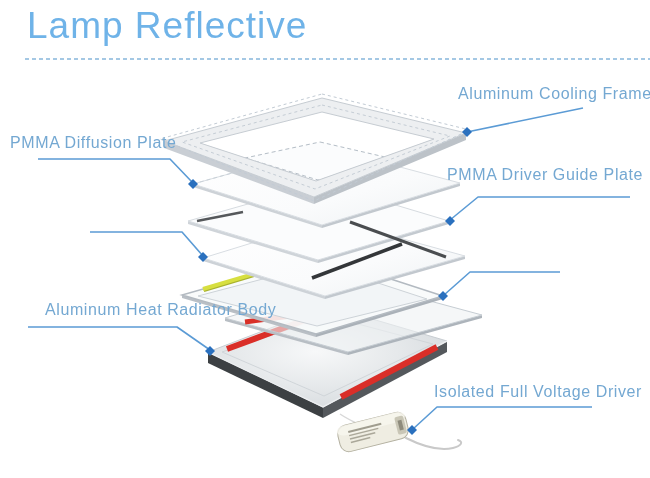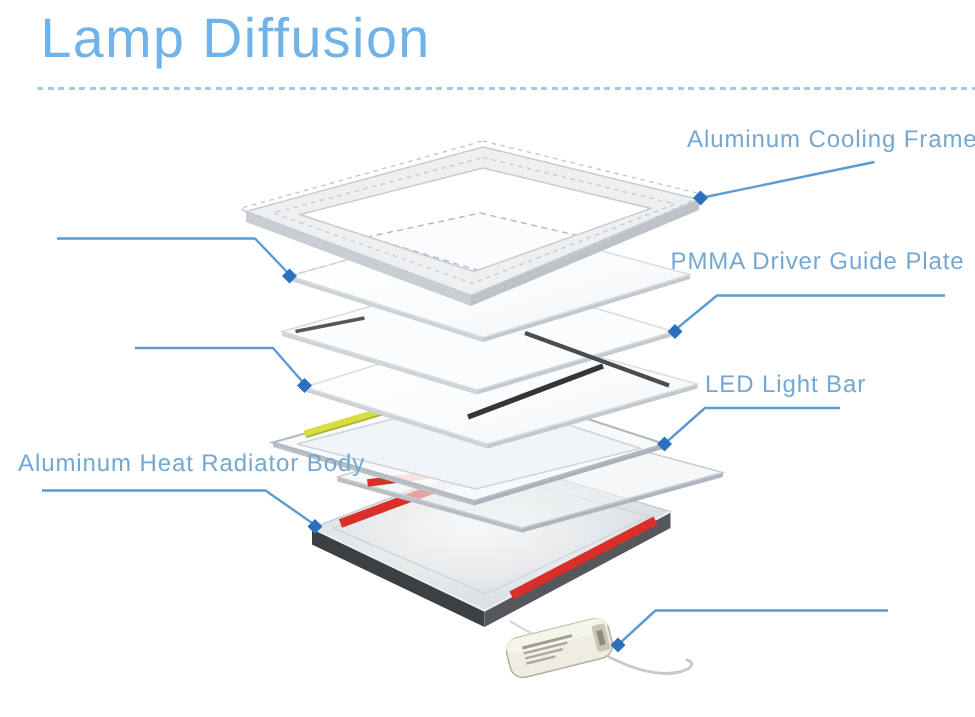--- a/index.html
+++ b/index.html
@@ -134,21 +134,22 @@
       <path d="M462,132 L467,127 L472,132 L467,137 Z"></path>
       <path d="M188,184 L193,179 L198,184 L193,189 Z"></path>
       <path d="M445,221 L450,216 L455,221 L450,226 Z"></path>
       <path d="M198,257 L203,252 L208,257 L203,262 Z"></path>
       <path d="M438,296 L443,291 L448,296 L443,301 Z"></path>
       <path d="M205,351 L210,346 L215,351 L210,356 Z"></path>
       <path d="M407,430 L412,425 L417,430 L412,435 Z"></path>
     </g>
   </svg>
 
-  <div class="page-title">Lamp Diffusion</div>
+  <div class="page-title">Lamp Reflective</div>
   <div class="divider"></div>
 
   <div class="lbl" style="left:458px;top:85px">Aluminum Cooling Frame</div>
+  <div class="lbl" style="left:10px;top:134px">PMMA Diffusion Plate</div>
   <div class="lbl" style="left:447px;top:166px">PMMA Driver Guide Plate</div>
-  <div class="lbl" style="left:470px;top:248px">LED Light Bar</div>
-  <div class="lbl" style="left:12px;top:301px">Aluminum Heat Radiator Body</div>
+  <div class="lbl" style="left:45px;top:301px">Aluminum Heat Radiator Body</div>
+  <div class="lbl" style="left:434px;top:383px">Isolated Full Voltage Driver</div>
 
 </div>
 
 </body></html>

